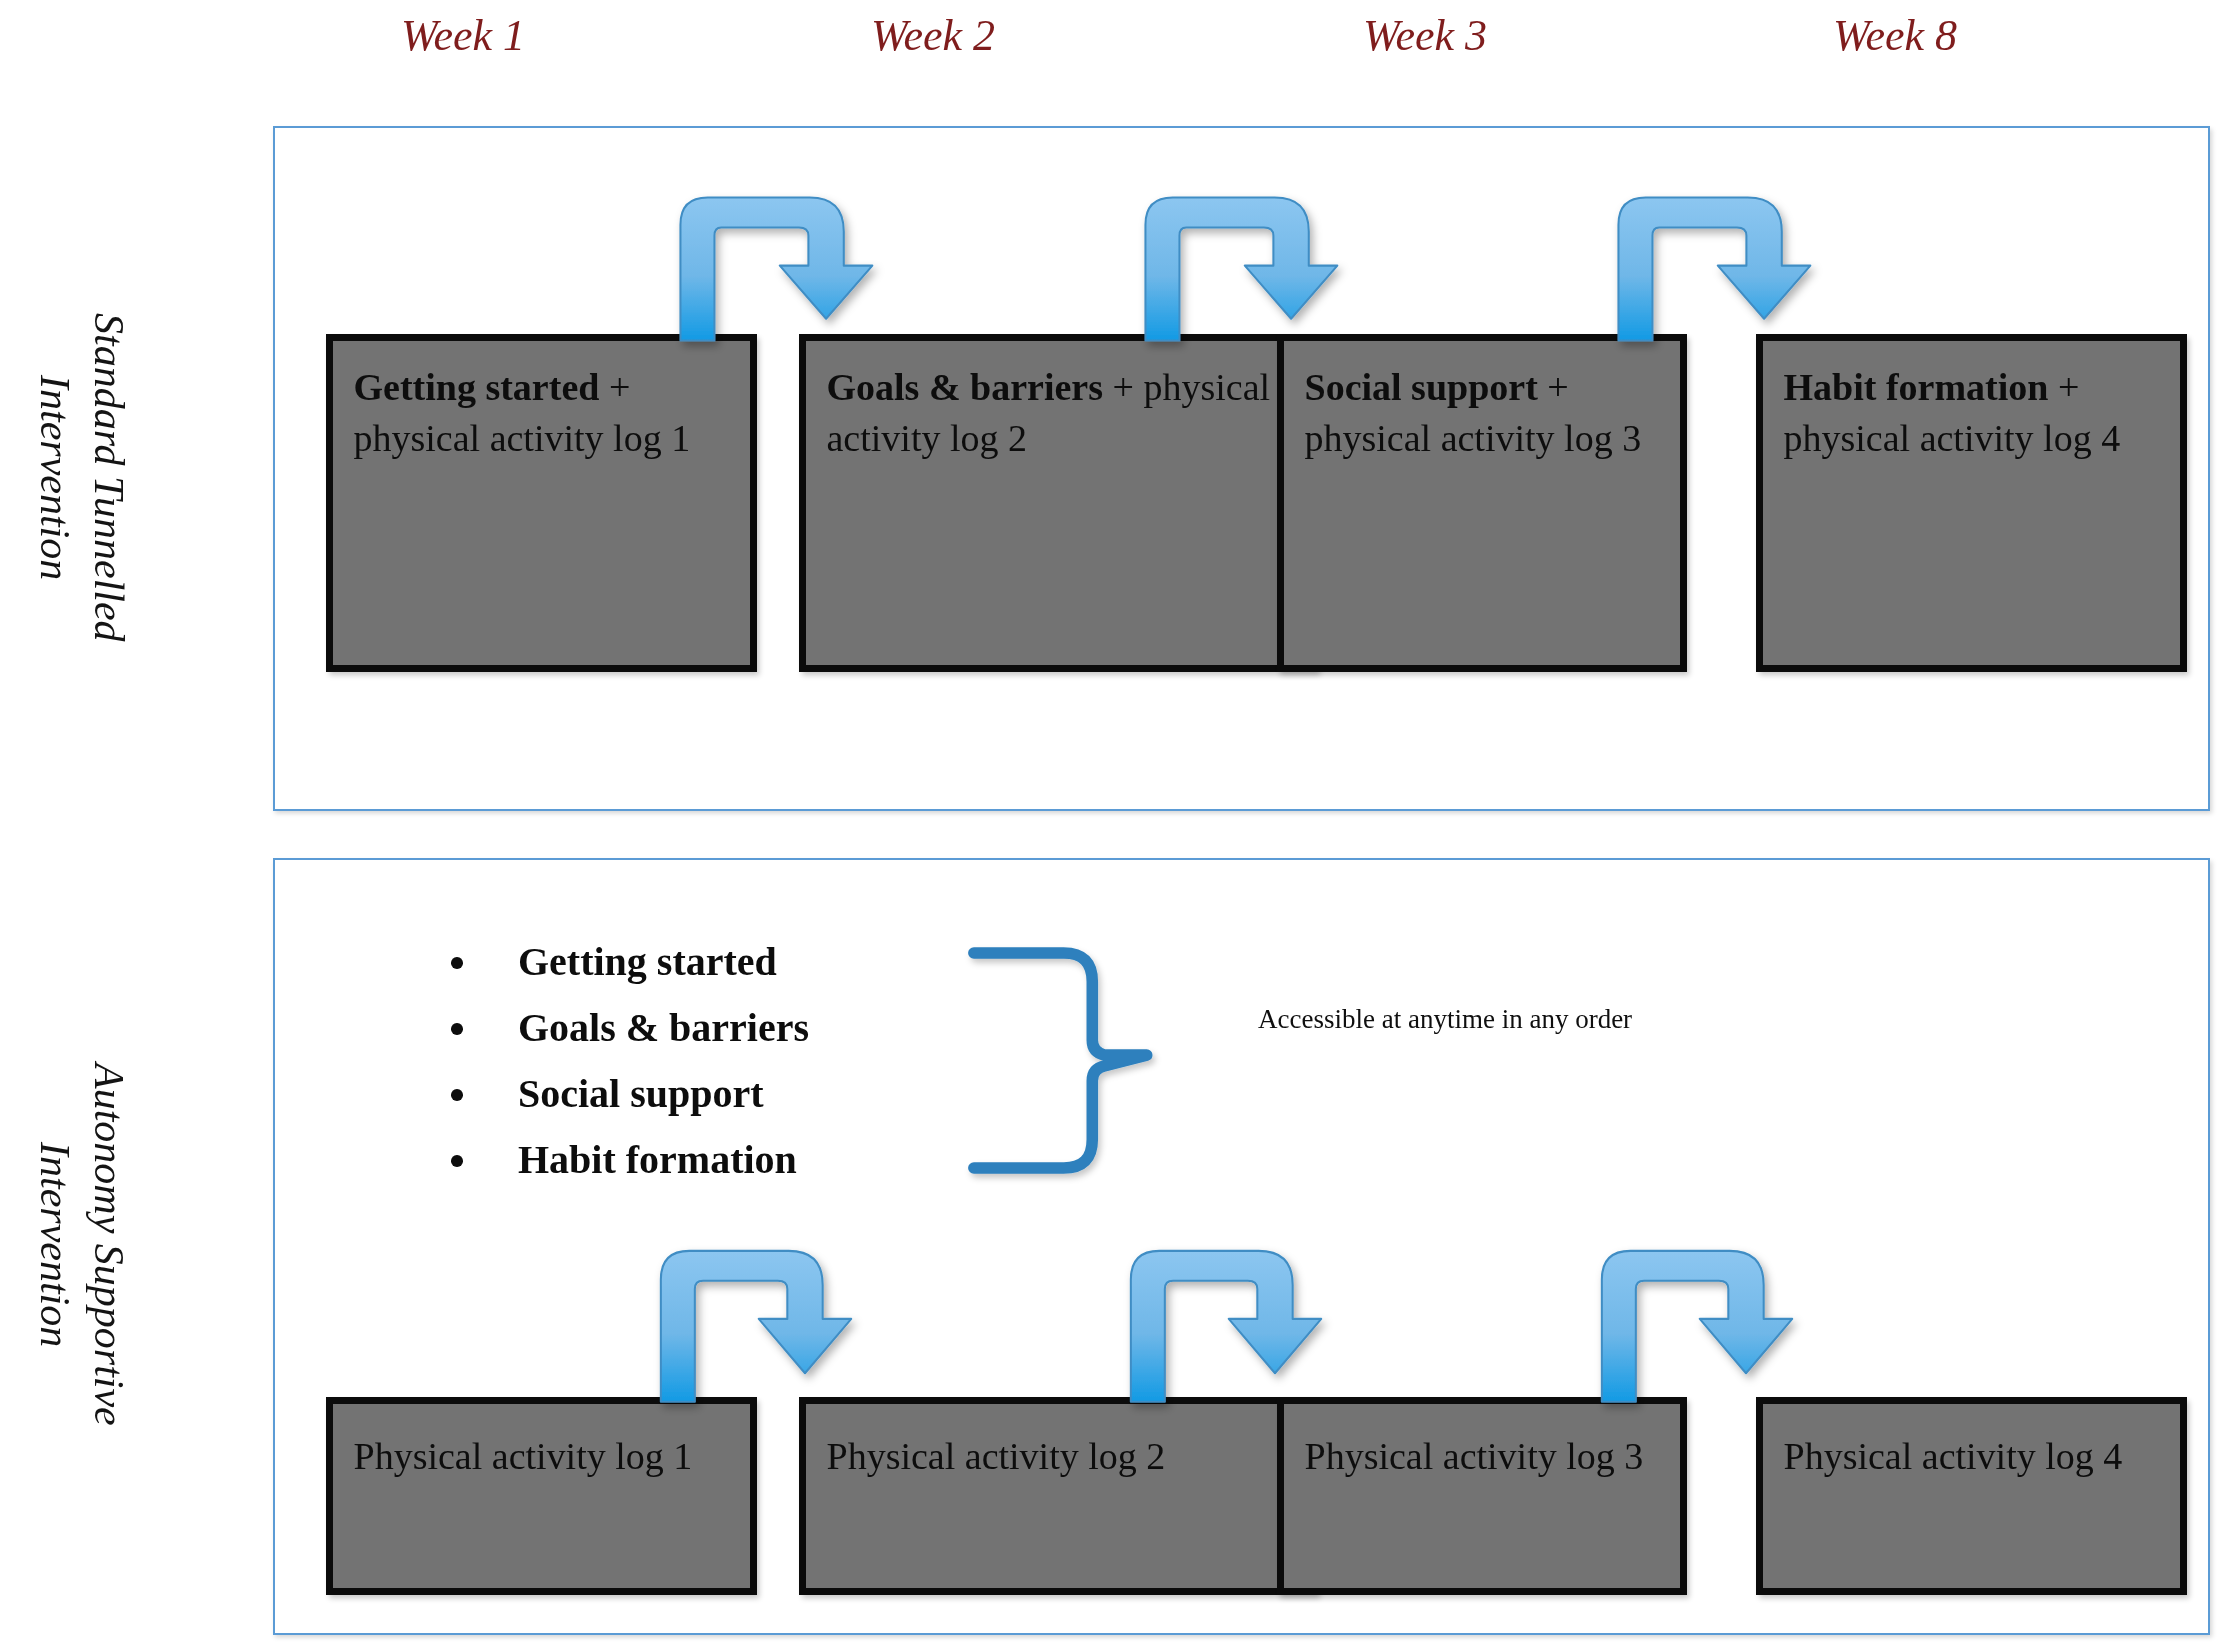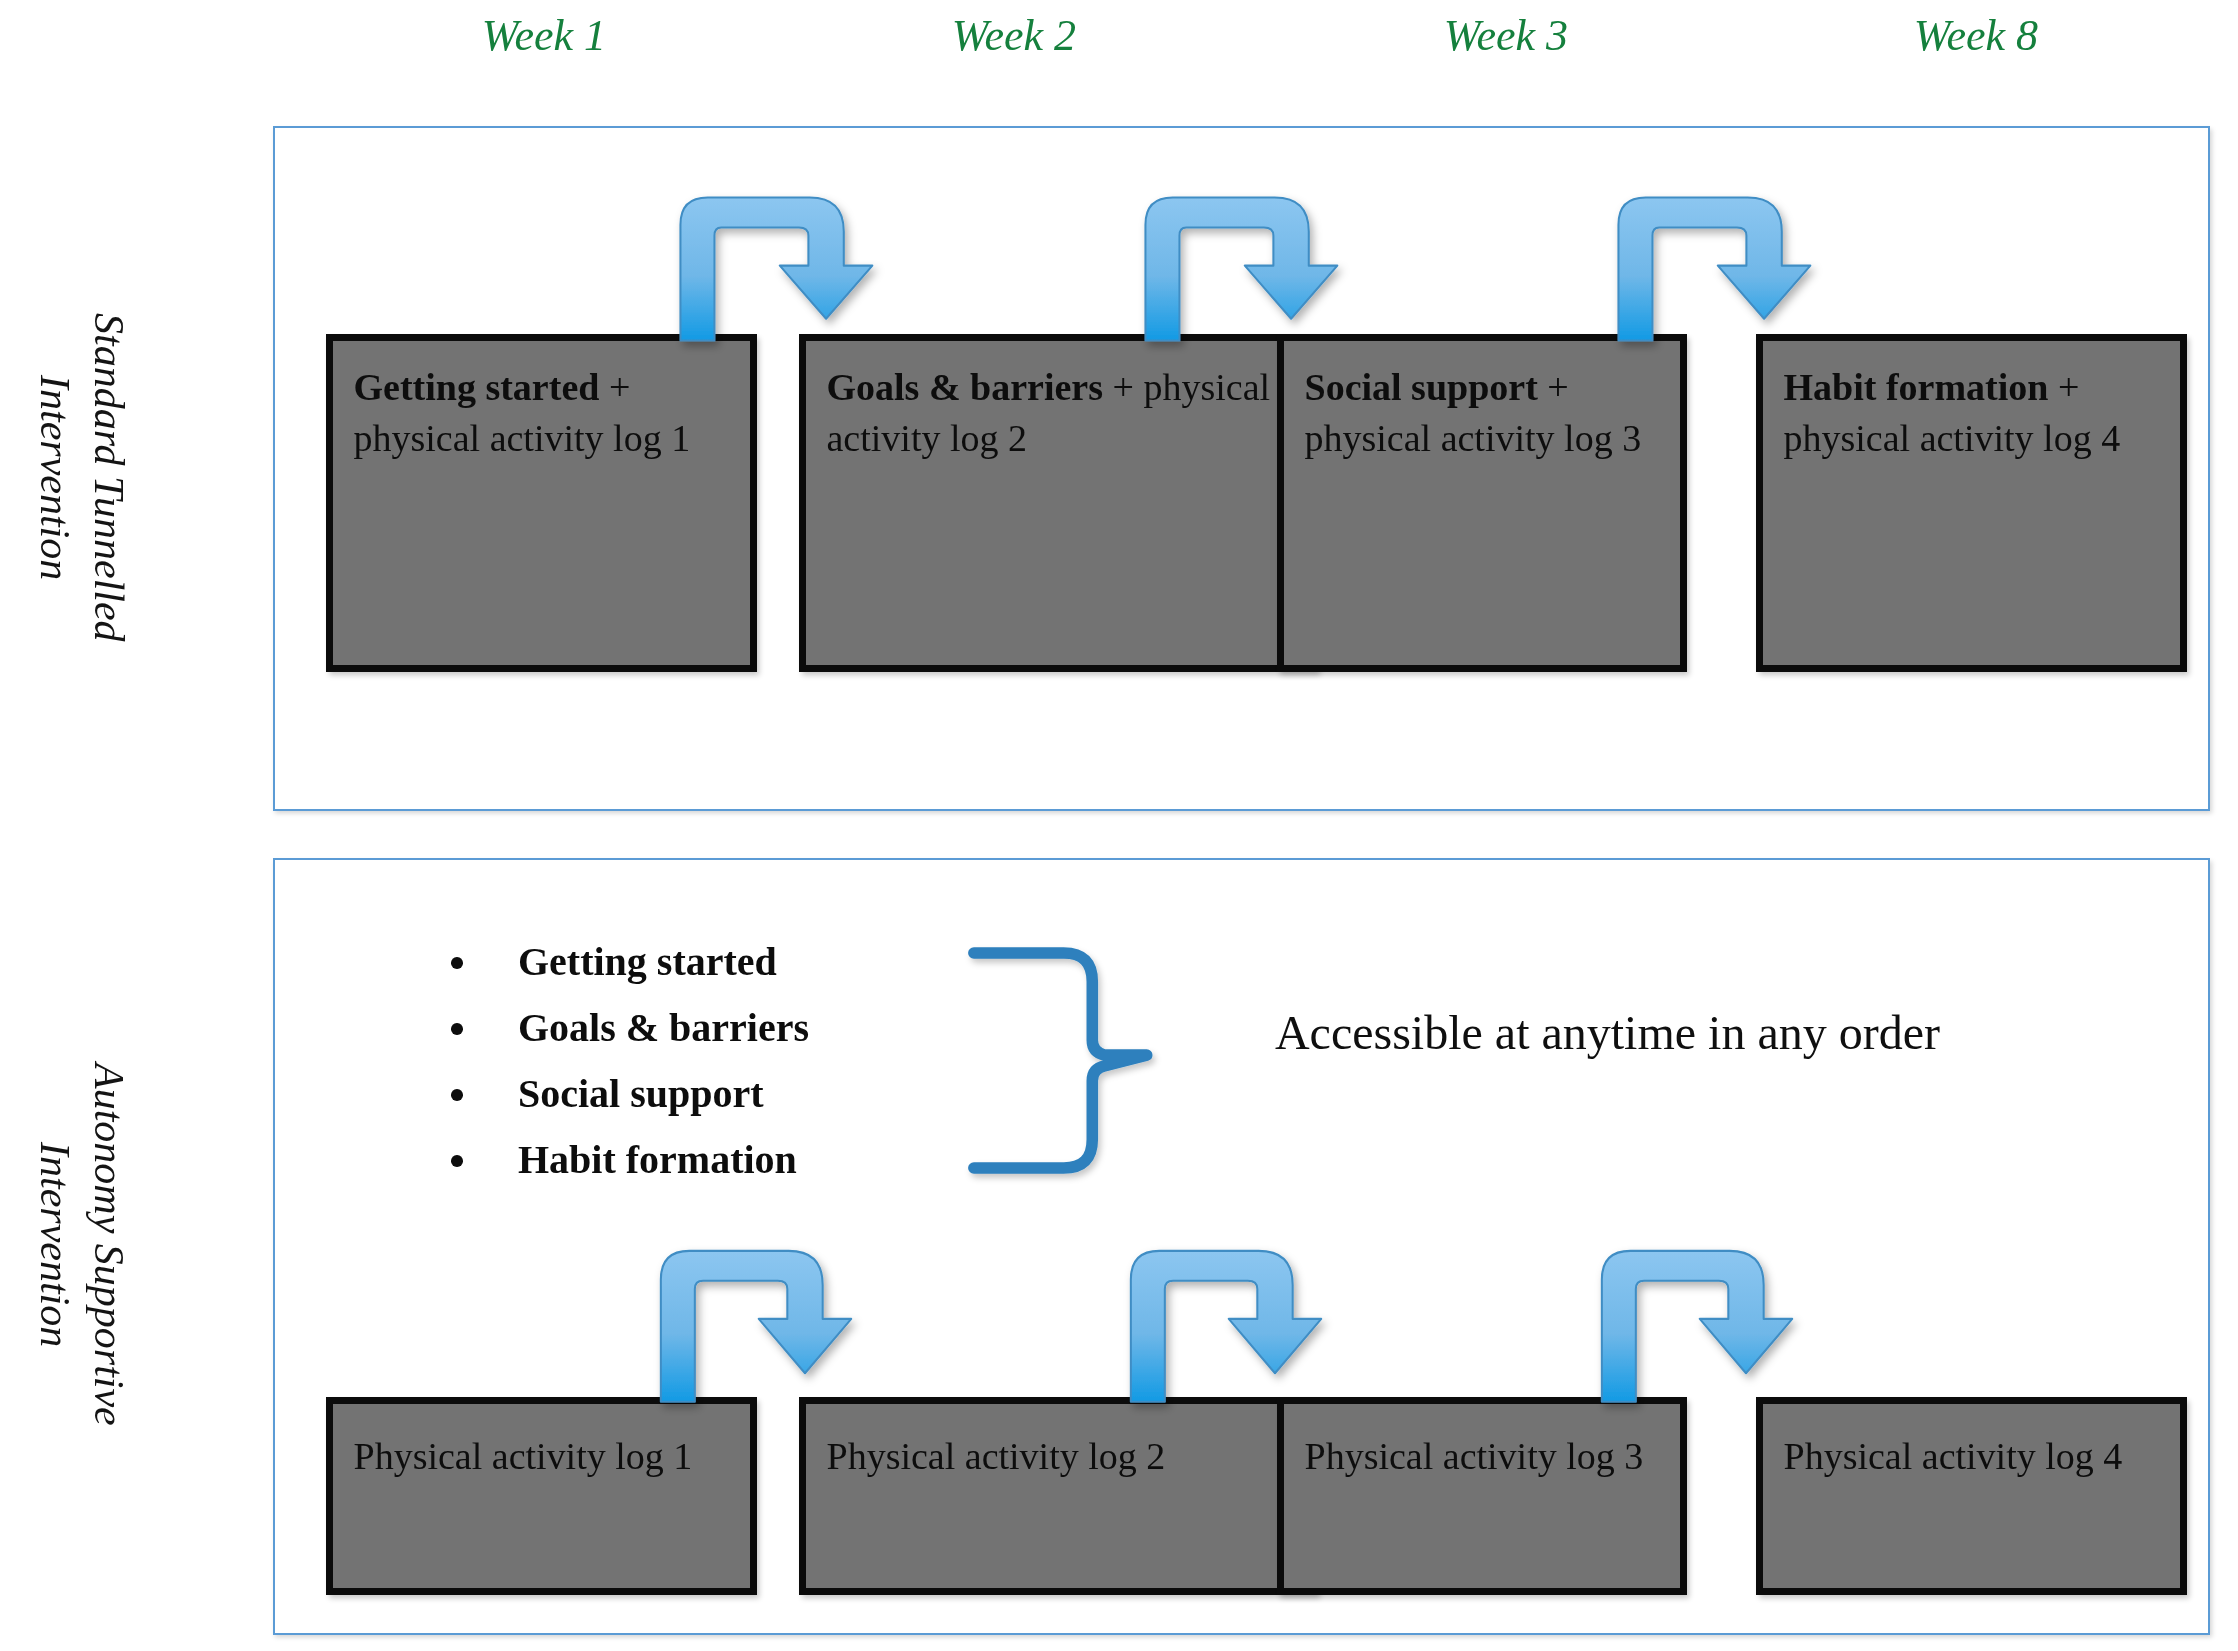--- a/index.html
+++ b/index.html
@@ -22,23 +22,23 @@
     top: 0;
     width: 2239px;
     height: 102px;
   }
   .week-label {
     position: absolute;
     top: 9.5px;
     font-family: "Liberation Serif", "DejaVu Serif", serif;
     font-style: italic;
     font-size: 44px;
-    color: #15803d;
+    color: #7f1d1d;
     white-space: nowrap;
-    text-align: right;
+    text-align: center;
   }
   .week-1 { left: 320px;  width: 286px; }
   .week-2 { left: 790px; width: 286px; }
   .week-3 { left: 1282px; width: 286px; }
   .week-4 { left: 1752px; width: 286px; }
 
   
   .side-label {
     position: absolute;
     font-family: "Liberation Serif", "DejaVu Serif", serif;
@@ -147,24 +147,23 @@
     left: 968px;
     top: 938px;
     overflow: visible;
     pointer-events: none;
   }
   .annotation {
     position: absolute;
     left: 1258px;
     top: 1002px;
     width: 682px;
-    font-size: 48px;
+    font-size: 27px;
     line-height: 1.30;
     color: #0f0f0f;
-    text-align: right;
   }
 </style>
 </head>
 <body>
 
 <div class="week-row">
   <div class="week-label week-1">Week 1</div>
   <div class="week-label week-2">Week 2</div>
   <div class="week-label week-3">Week 3</div>
   <div class="week-label week-4">Week 8</div>

